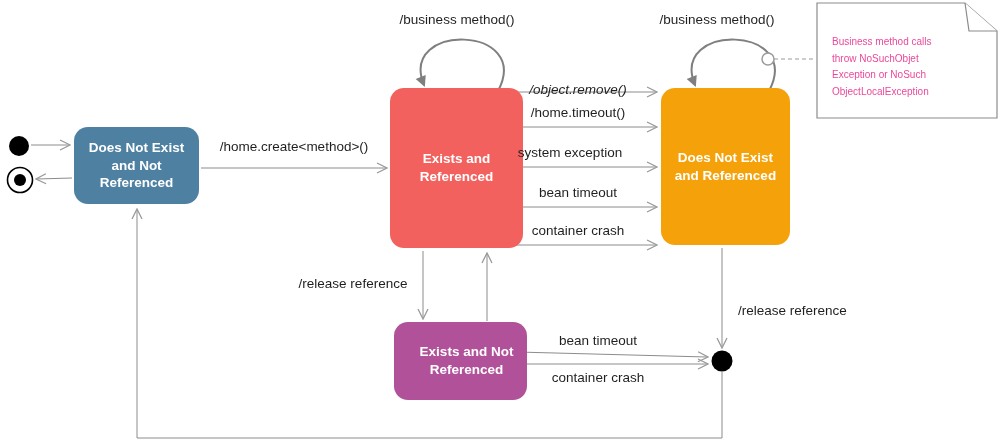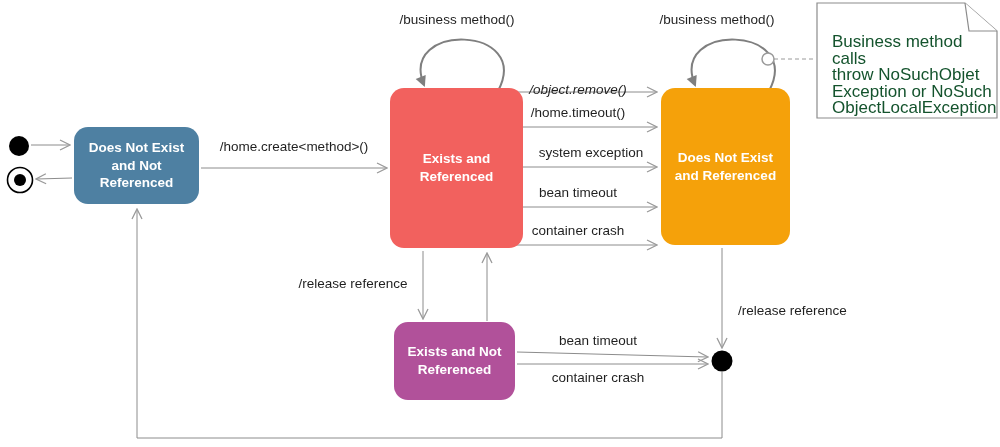--- a/index.html
+++ b/index.html
@@ -12,29 +12,29 @@
   .edge.dashed{stroke-dasharray:4 3;stroke:#9a9a9a;}
   .loop{stroke:#7f7f7f;stroke-width:2;fill:none;}
   .state{
     position:absolute;border-radius:14px;display:flex;align-items:center;justify-content:center;
     color:#fff;font-weight:bold;font-size:13.5px;line-height:1.3;text-align:center;
     white-space:pre-line;
   }
   .state-blue{background:var(--state-blue,#4e80a2);}
   .state-red{background:var(--state-red,#f2615e);}
   .state-orange{background:var(--state-orange,#f5a10a);}
-  .state-purple{background:var(--state-purple,#b1519a);}
+  .state-purple{background:var(--state-purple,#b1519a);padding-left:12px;}
   .edge-label{
     position:absolute;font-size:13.5px;color:var(--label-text,#1f1f1f);
     white-space:nowrap;transform:translateX(-50%);text-align:right;
   }
   .edge-label.anchor-left{transform:none;}
   .note-text{
     position:absolute;left:832px;top:34px;width:160px;
-    font-size:17px;line-height:16.5px;color:#14532d;white-space:pre-line;
+    font-size:10px;line-height:16.5px;color:#ec4899;white-space:pre-line;
   }
 </style>
 </head>
 <body>
 
 <div class="canvas">
 
   <svg class="edges" width="1000" height="447" viewBox="0 0 1000 447">
     <defs>
       <marker id="chevron" markerWidth="12" markerHeight="12" viewBox="0 0 12 12" refX="10" refY="6" orient="auto" markerUnits="userSpaceOnUse">
@@ -99,21 +99,21 @@
   </div>
 
   <div class="state state-purple" style="left:394px;top:322px;width:121px;height:78px;">
     <span>Exists and Not
 Referenced</span>
   </div>
 
   <div class="edge-label" style="left:294px;top:139px;">/home.create&lt;method&gt;()</div>
   <div class="edge-label" style="left:578px;top:82px;font-style:italic;">/object.remove()</div>
   <div class="edge-label" style="left:578px;top:105px;">/home.timeout()</div>
-  <div class="edge-label" style="left:591px;top:145px;">system exception</div>
+  <div class="edge-label" style="left:570px;top:145px;">system exception</div>
   <div class="edge-label" style="left:578px;top:185px;">bean timeout</div>
   <div class="edge-label" style="left:578px;top:223px;">container crash</div>
   <div class="edge-label" style="left:353px;top:276px;">/release reference</div>
   <div class="edge-label" style="left:598px;top:333px;">bean timeout</div>
   <div class="edge-label" style="left:598px;top:370px;">container crash</div>
   <div class="edge-label anchor-left" style="left:738px;top:303px;">/release reference</div>
   <div class="edge-label" style="left:457px;top:12px;">/business method()</div>
   <div class="edge-label" style="left:717px;top:12px;">/business method()</div>
 
   <div class="note-text">Business method calls

